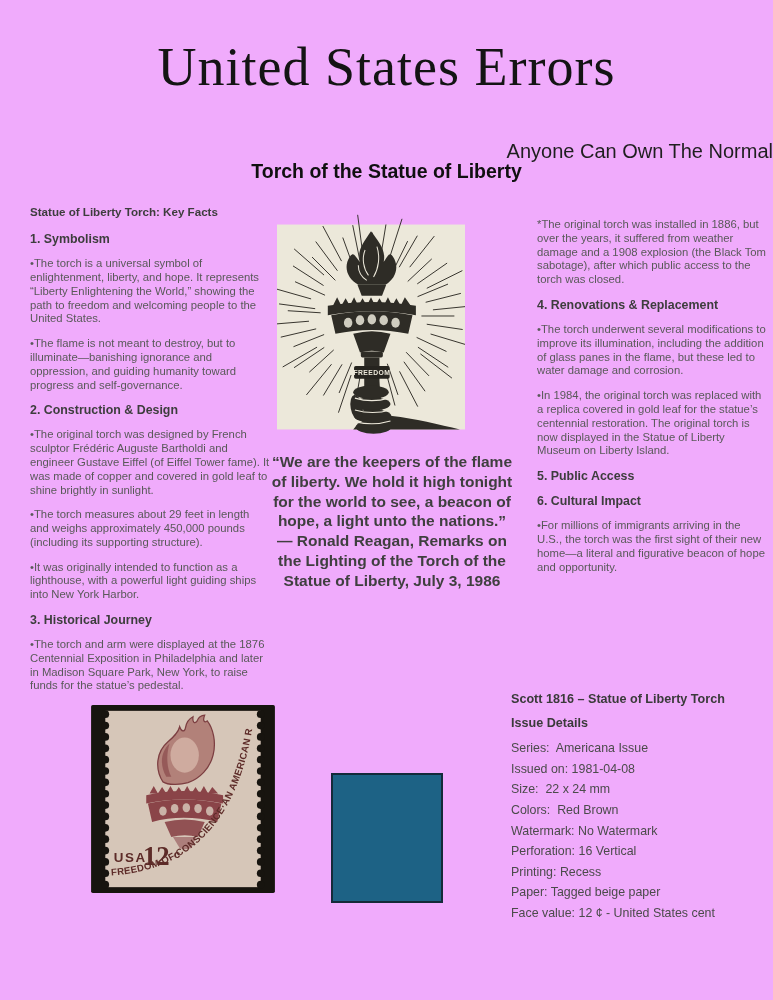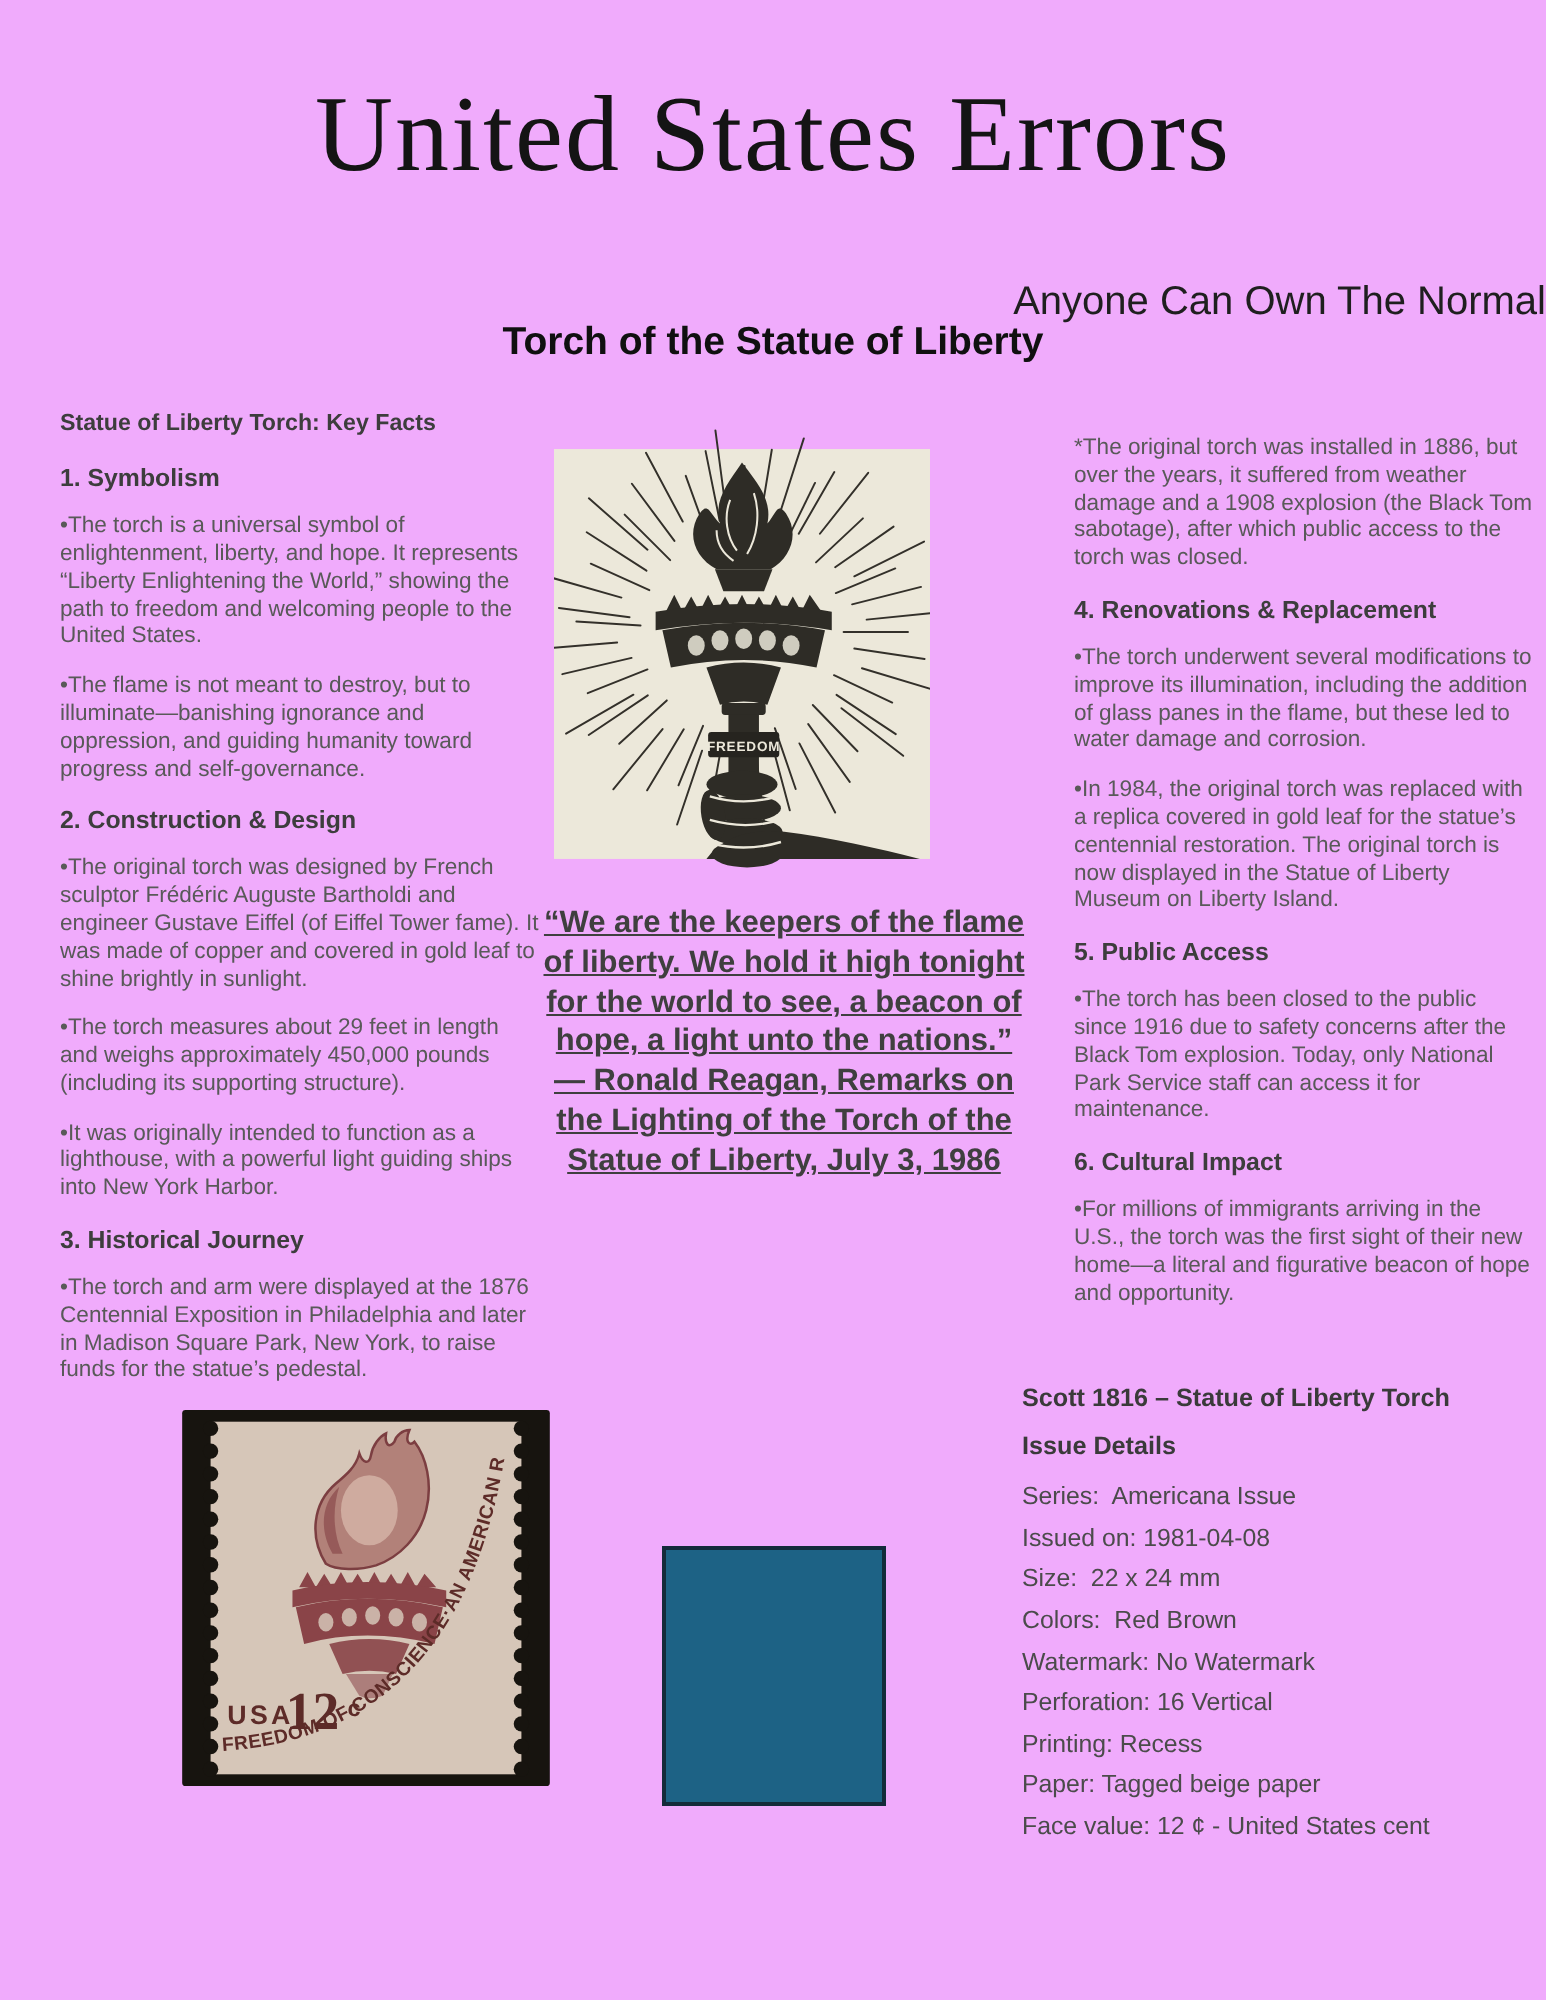--- a/index.html
+++ b/index.html
@@ -19,21 +19,21 @@
   .col-key{font-weight:700;color:#3d3d3d;font-size:11.6px;margin:0 0 13px;}
   .sec-h{font-weight:700;color:#3d3d3d;font-size:12.4px;margin:2px 0 10px;}
   #left-col{left:30px;top:205px;width:240px;}
   #right-col{left:537px;top:205px;width:230px;}
   #right-col .intro{margin-top:13px;}
 
   .torch-fig{position:absolute;left:277px;top:206px;width:188px;height:242px;}
   .torch-fig svg{display:block;width:100%;height:100%;}
 
   .quote-block{position:absolute;left:264px;top:452px;width:256px;text-align:center;
-               font-size:15.5px;font-weight:700;color:#3f3f3f;line-height:1.28;text-decoration:underline;}
+               font-size:15.5px;font-weight:700;color:#3f3f3f;line-height:1.28;}
 
   .stamp-fig{position:absolute;left:73px;top:705px;width:220px;height:188px;}
   .stamp-fig svg{display:block;width:100%;height:100%;}
 
   .swatch{position:absolute;left:331px;top:773px;width:108px;height:126px;
           border:2px solid #142a3a;background:#1d6285;}
 
   .details{position:absolute;left:511px;top:692px;width:262px;
            font-size:12.4px;color:#4b4b4b;}
   .details .d-title{font-weight:700;color:#3a3a3a;font-size:12.6px;margin:0 0 10px;}
@@ -66,21 +66,20 @@
   </div>
 
   <div class="col" id="right-col">
     <p class="intro">*The original torch was installed in 1886, but over the years, it suffered from weather damage and a 1908 explosion (the Black Tom sabotage), after which public access to the torch was closed.</p>
 
     <div class="sec-h">4. Renovations &amp; Replacement</div>
     <p>•The torch underwent several modifications to improve its illumination, including the addition of glass panes in the flame, but these led to water damage and corrosion.</p>
     <p>•In 1984, the original torch was replaced with a replica covered in gold leaf for the statue’s centennial restoration. The original torch is now displayed in the Statue of Liberty Museum on Liberty Island.</p>
 
     <div class="sec-h">5. Public Access</div>
-    <p>•The torch has been closed to the public since 1916 due to safety concerns after the Black Tom explosion. Today, only National Park Service staff can access it for maintenance.</p>
 
     <div class="sec-h">6. Cultural Impact</div>
     <p>•For millions of immigrants arriving in the U.S., the torch was the first sight of their new home—a literal and figurative beacon of hope and opportunity.</p>
   </div>
 
   <div class="torch-fig">
     <svg viewBox="0 0 222 242" xmlns="http://www.w3.org/2000/svg">
       <rect width="222" height="242" fill="#ece8da"></rect>
       <g id="rays" stroke="#33302a" stroke-width="1.15" stroke-linecap="round">
           <line x1="171.0" y1="108.0" x2="209.0" y2="108.0"></line>

